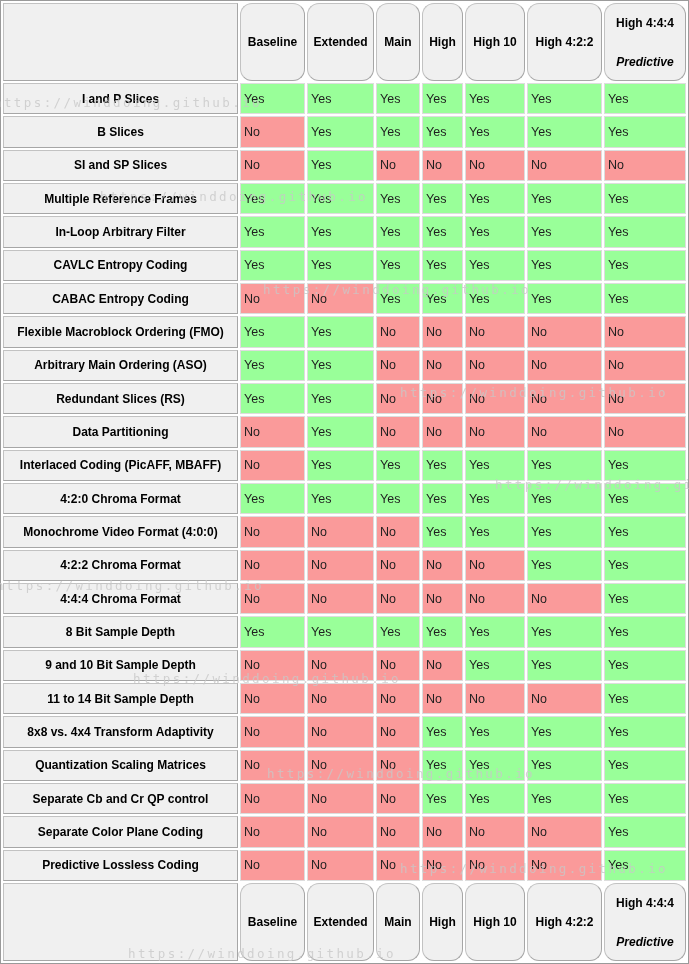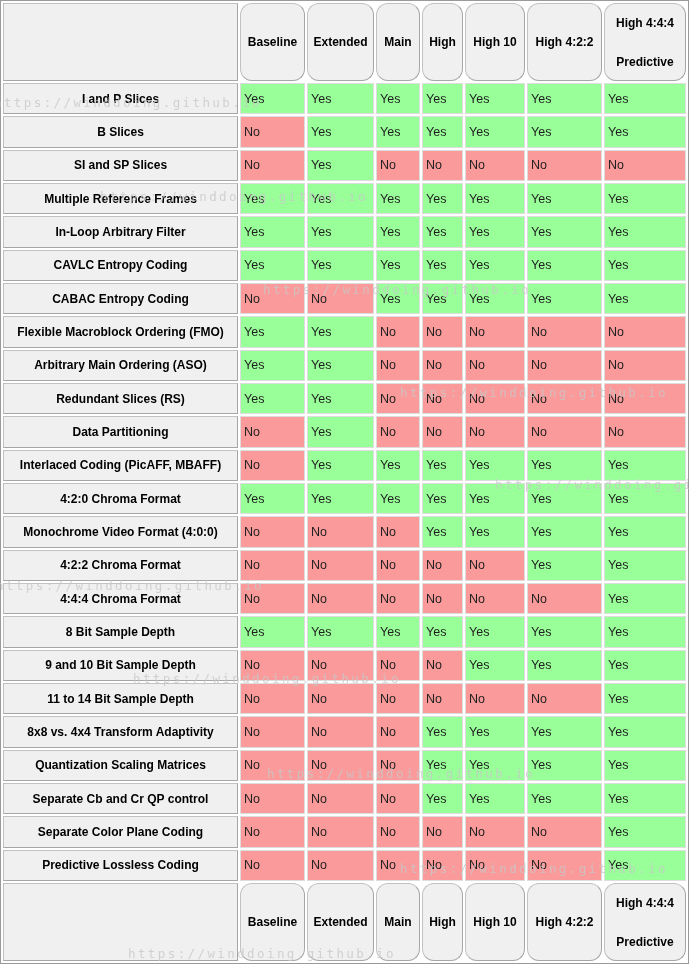--- a/index.html
+++ b/index.html
@@ -34,21 +34,21 @@
   }
   .colhead {
     text-align: center;
     vertical-align: middle;
     font-weight: bold;
     font-size: 12px;
     color: #000;
     border-radius: 12px;
   }
   .colhead .hline { display: block; line-height: 14px; }
-  .colhead .hline + .hline { margin-top: 25px; }
+  .colhead .hline + .hline { margin-top: 25px; font-style: italic; }
   .feature {
     background: var(--hdr-bg, #f0f0f0);
     border: 1px solid #a6a6a6;
     border-top-color: #c2c2c2;
     border-left-color: #c2c2c2;
     font-weight: bold;
     font-size: 12px;
     text-align: center;
     vertical-align: middle;
     color: #000;

